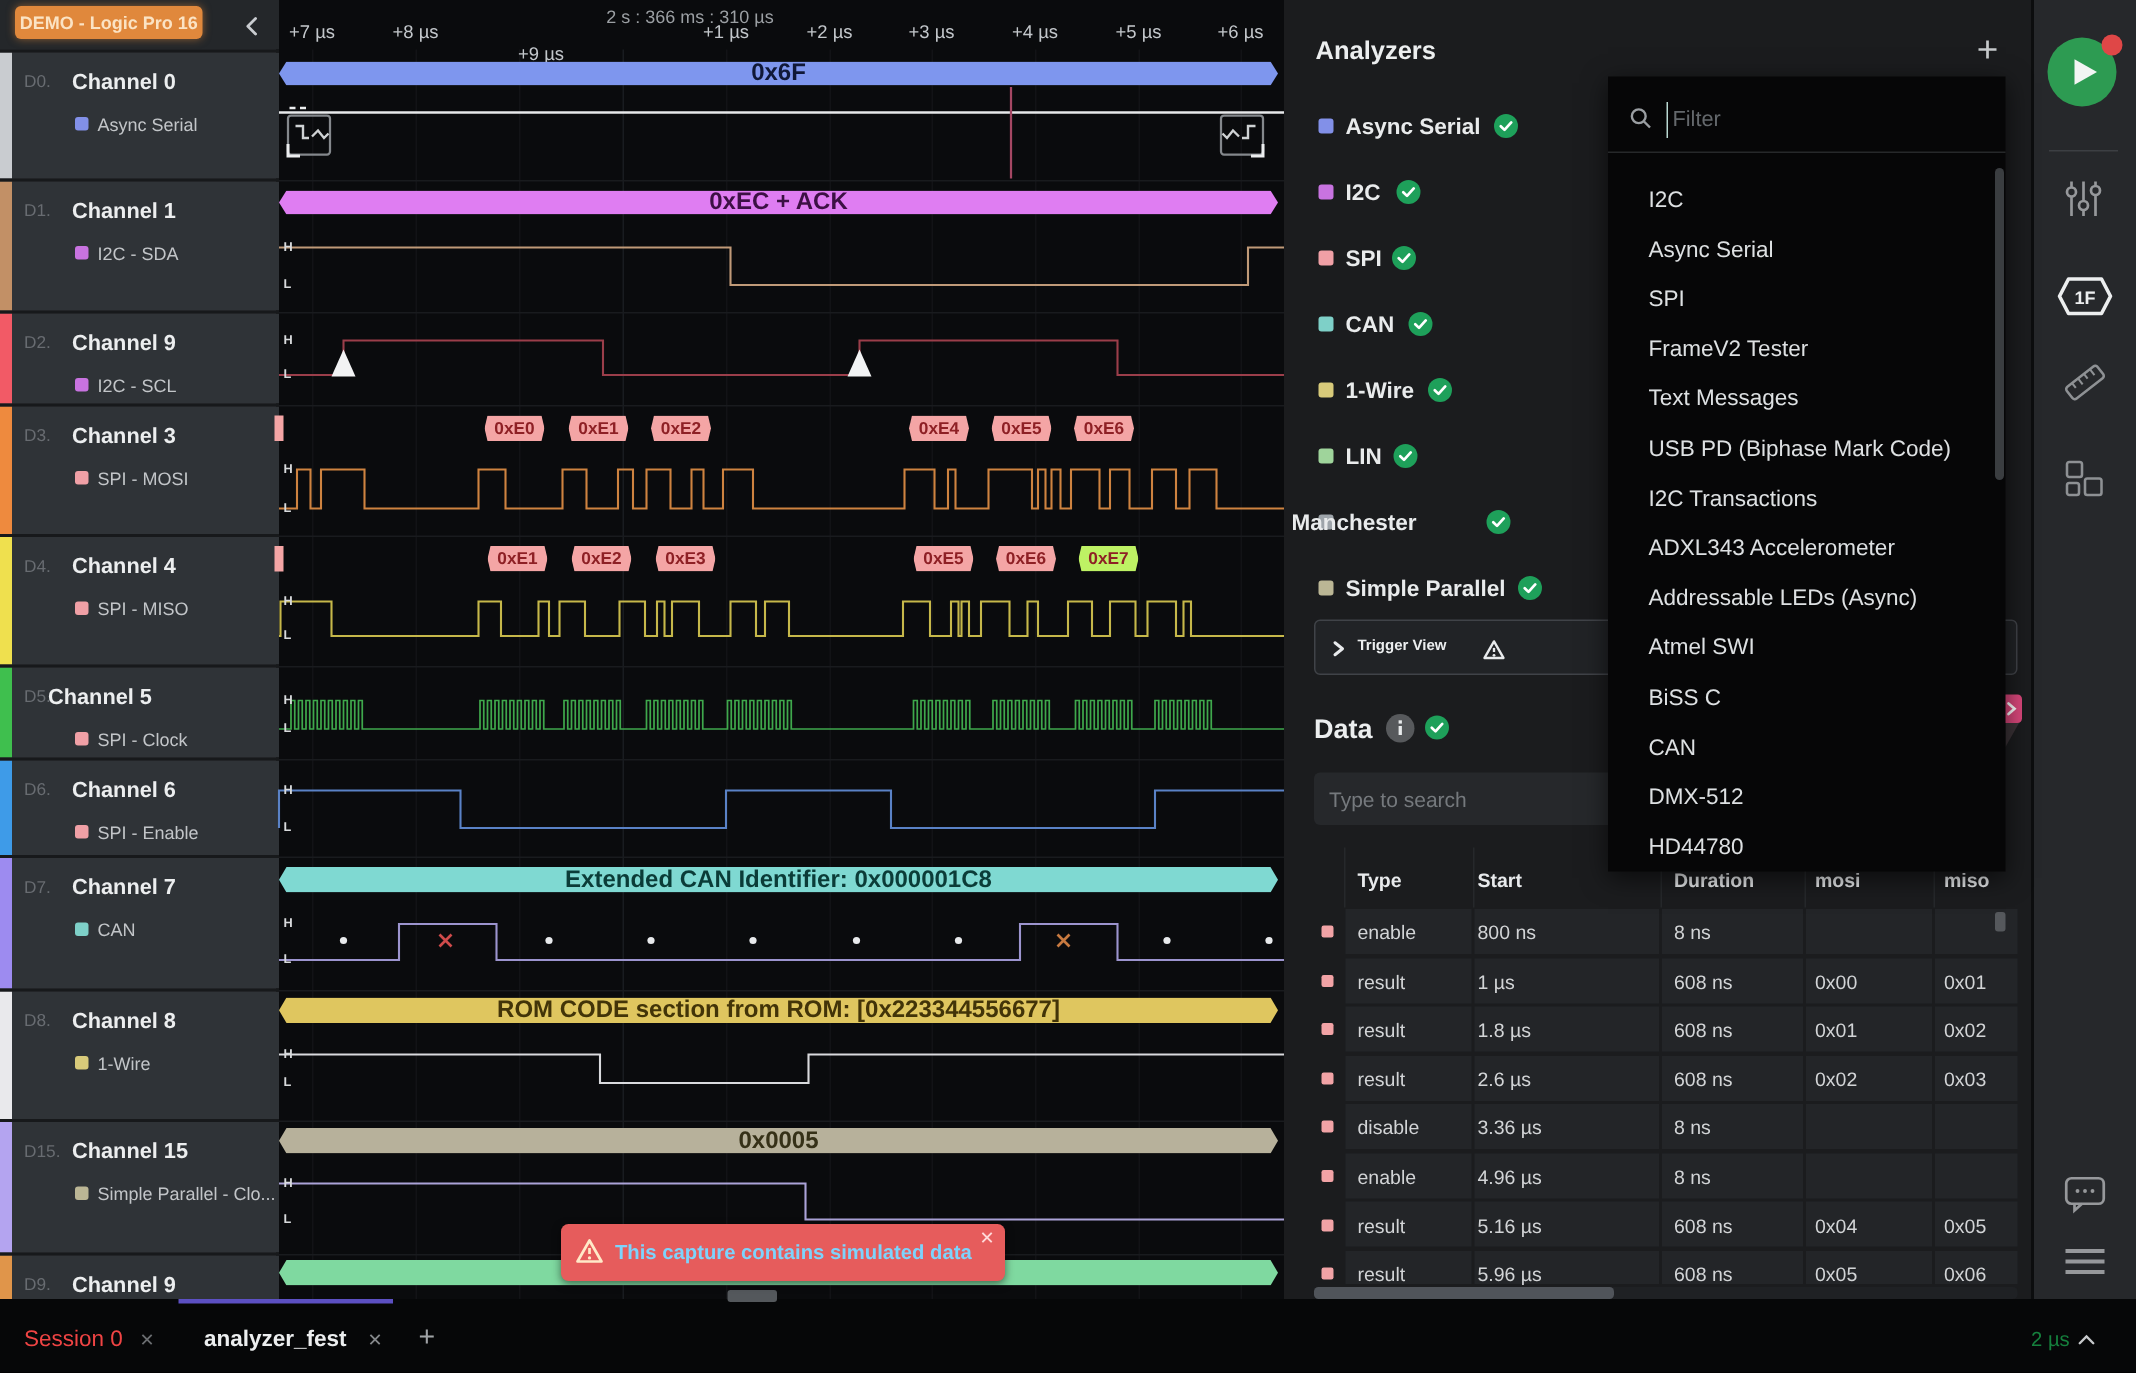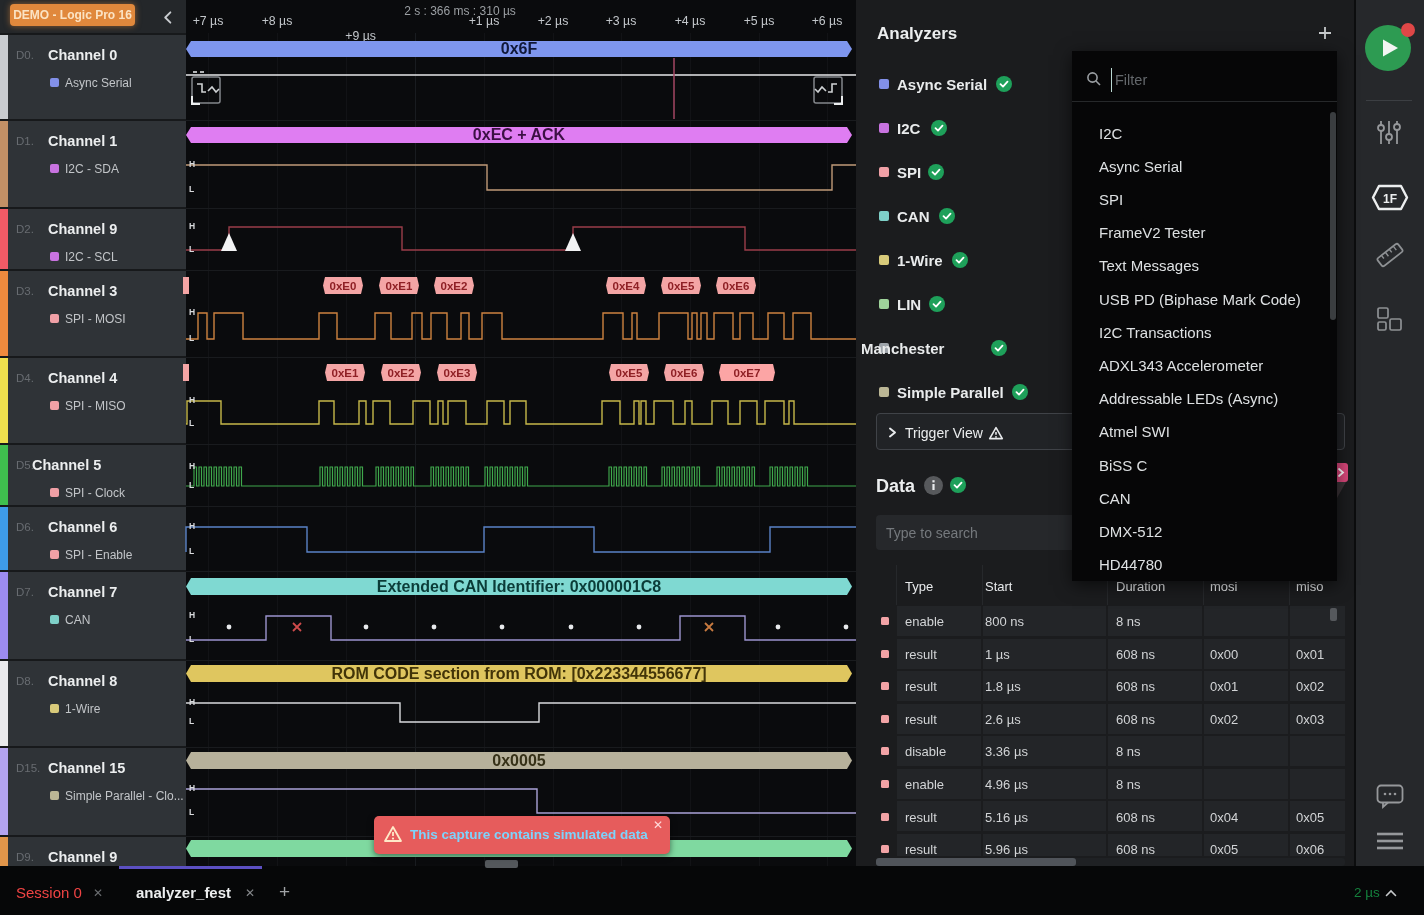--- a/index.html
+++ b/index.html
@@ -12,21 +12,21 @@
  clip-path:polygon(2px 0,calc(100% - 2px) 0,100% 50%,calc(100% - 2px) 100%,2px 100%,0 50%)}
 .hl{position:absolute;color:#d8dadc;font-size:8.5px;font-weight:bold;line-height:9px}
 .chname{position:absolute;color:#eceeef;font-weight:bold;font-size:14.5px;line-height:15px}
 .chd{position:absolute;color:#686c71;font-size:11.5px;line-height:12px}
 .chan{position:absolute;color:#c2c5c8;font-size:12px;line-height:12px;white-space:nowrap}
 .sq{position:absolute;width:9px;height:9px;border-radius:2px}
 .aitem{position:absolute;color:#e9ebec;font-weight:bold;font-size:15px;line-height:15px;white-space:nowrap}
 .ditem{position:absolute;color:#dde0e2;font-size:15px;line-height:15px;white-space:nowrap}
 .tick{position:absolute;color:#c3c7cb;font-size:12.3px;line-height:13px;white-space:nowrap}
 .cell{position:absolute;color:#d2d4d6;font-size:13px;line-height:13px;white-space:nowrap}
-.hdr{position:absolute;color:#e8eaec;font-weight:normal;font-size:13px;line-height:13px;white-space:nowrap}
+.hdr{position:absolute;color:#e8eaec;font-weight:bold;font-size:13px;line-height:13px;white-space:nowrap}
 svg{position:absolute;overflow:visible}
 </style></head><body>
 <div class="abs" style="left:0;top:0;width:186px;height:870px;background:#2e3135"></div>
 <div class="abs" style="left:184px;top:0;width:2px;height:870px;background:#0a0b0d"></div>
 <div class="abs" style="left:186px;top:0;width:670px;height:870px;background:#0a0b0d"></div>
 <div class="abs" style="left:856px;top:0;width:498px;height:870px;background:#1b1c1e"></div>
 <div class="abs" style="left:1354px;top:0;width:2px;height:866px;background:#0c0d0e"></div>
 <div class="abs" style="left:1356px;top:0;width:68px;height:866px;background:#26282b"></div>
 <div class="abs" style="left:0;top:866px;width:1424px;height:49px;background:#060708"></div>
 <div class="abs" style="left:208px;top:33px;width:1px;height:833px;background:#121316"></div>
@@ -201,21 +201,21 @@
 <div class="sbub" style="left:434px;top:277px;width:40px;height:17px;background:#f4a5a5;color:#8e2025">0xE2</div>
 <div class="sbub" style="left:606px;top:277px;width:40px;height:17px;background:#f4a5a5;color:#8e2025">0xE4</div>
 <div class="sbub" style="left:661px;top:277px;width:40px;height:17px;background:#f4a5a5;color:#8e2025">0xE5</div>
 <div class="sbub" style="left:716px;top:277px;width:40px;height:17px;background:#f4a5a5;color:#8e2025">0xE6</div>
 <div class="abs" style="left:183px;top:364px;width:6px;height:17px;background:#f4a5a5"></div>
 <div class="sbub" style="left:325px;top:364px;width:40px;height:17px;background:#f4a5a5;color:#8e2025">0xE1</div>
 <div class="sbub" style="left:381px;top:364px;width:40px;height:17px;background:#f4a5a5;color:#8e2025">0xE2</div>
 <div class="sbub" style="left:437px;top:364px;width:40px;height:17px;background:#f4a5a5;color:#8e2025">0xE3</div>
 <div class="sbub" style="left:609px;top:364px;width:40px;height:17px;background:#f4a5a5;color:#8e2025">0xE5</div>
 <div class="sbub" style="left:664px;top:364px;width:40px;height:17px;background:#f4a5a5;color:#8e2025">0xE6</div>
-<div class="sbub" style="left:719px;top:364px;width:56px;height:17px;background:#fca5a5;color:#8e2025">0xE7</div>
+<div class="sbub" style="left:719px;top:364px;width:40px;height:17px;background:#bef264;color:#8e2025">0xE7</div>
 <div class="abs" style="left:485px;top:860px;width:33px;height:8px;background:#54585c;border-radius:2px"></div>
 <div class="abs" style="left:374px;top:816px;width:296px;height:38px;background:#e65c5c;border-radius:5px;box-shadow:0 2px 6px rgba(0,0,0,.5)"></div>
 <svg style="left:383px;top:825px" width="20" height="19" viewBox="0 0 20 19">
     <path d="M10 2 L18 16 H2 Z" fill="none" stroke="#ffe9c8" stroke-width="1.8" stroke-linejoin="round"></path>
     <line x1="10" y1="7" x2="10" y2="11" stroke="#ffe9c8" stroke-width="1.8"></line>
     <circle cx="10" cy="13.6" r="1.1" fill="#ffe9c8"></circle>
   </svg>
 <div class="abs" style="left:410px;top:827px;color:#7dd3fc;font-weight:bold;font-size:13.5px">This capture contains simulated data</div>
 <div class="abs" style="left:653px;top:818px;color:#ffd9d9;font-size:12px">✕</div>
 <div class="abs" style="left:877px;top:24px;color:#eceeef;font-weight:bold;font-size:17px">Analyzers</div>
@@ -267,21 +267,21 @@
 <div class="sq" style="left:879px;top:387px;width:10px;height:10px;background:#bbb695"></div>
 <div class="aitem" style="left:897px;top:385px">Simple Parallel</div>
 <svg style="left:1012px;top:384px" width="16" height="16" viewBox="0 0 16 16">
     <circle cx="8" cy="8" r="8" fill="#1ea05a"></circle>
     <path d="M4.5 8.2 L7 10.6 L11.5 5.6" stroke="#fff" stroke-width="1.8" fill="none" stroke-linecap="round" stroke-linejoin="round"></path>
   </svg>
 <div class="abs" style="left:876px;top:413px;width:469px;height:37px;background:#212326;border:1px solid #404348;border-radius:4px"></div>
 <svg style="left:886px;top:426px" width="12" height="13" viewBox="0 0 12 12">
     <path d="M4 2 L9 6 L4 10" stroke="#e8eaec" stroke-width="2" fill="none" stroke-linecap="round" stroke-linejoin="round"></path>
   </svg>
-<div class="abs" style="left:905px;top:425px;color:#eceeef;font-weight:normal;font-size:14px">Trigger View</div>
+<div class="abs" style="left:905px;top:425px;color:#eceeef;font-weight:bold;font-size:10px">Trigger View</div>
 <svg style="left:988px;top:426px" width="16" height="15" viewBox="0 0 20 19">
     <path d="M10 2 L18 16 H2 Z" fill="none" stroke="#e8eaec" stroke-width="2" stroke-linejoin="round"></path>
     <line x1="10" y1="7.5" x2="10" y2="11" stroke="#e8eaec" stroke-width="2"></line>
     <circle cx="10" cy="13.8" r="1.2" fill="#e8eaec"></circle>
   </svg>
 <div class="abs" style="left:876px;top:476px;color:#eceeef;font-weight:bold;font-size:18px">Data</div>
 <svg style="left:924px;top:476px" width="19" height="19" viewBox="0 0 19 19">
     <circle cx="9.5" cy="9.5" r="9.5" fill="#57595c"></circle>
     <rect x="8.4" y="8" width="2.2" height="6" fill="#e8eaec"></rect>
     <rect x="8.4" y="4.2" width="2.2" height="2.2" fill="#e8eaec"></rect>

